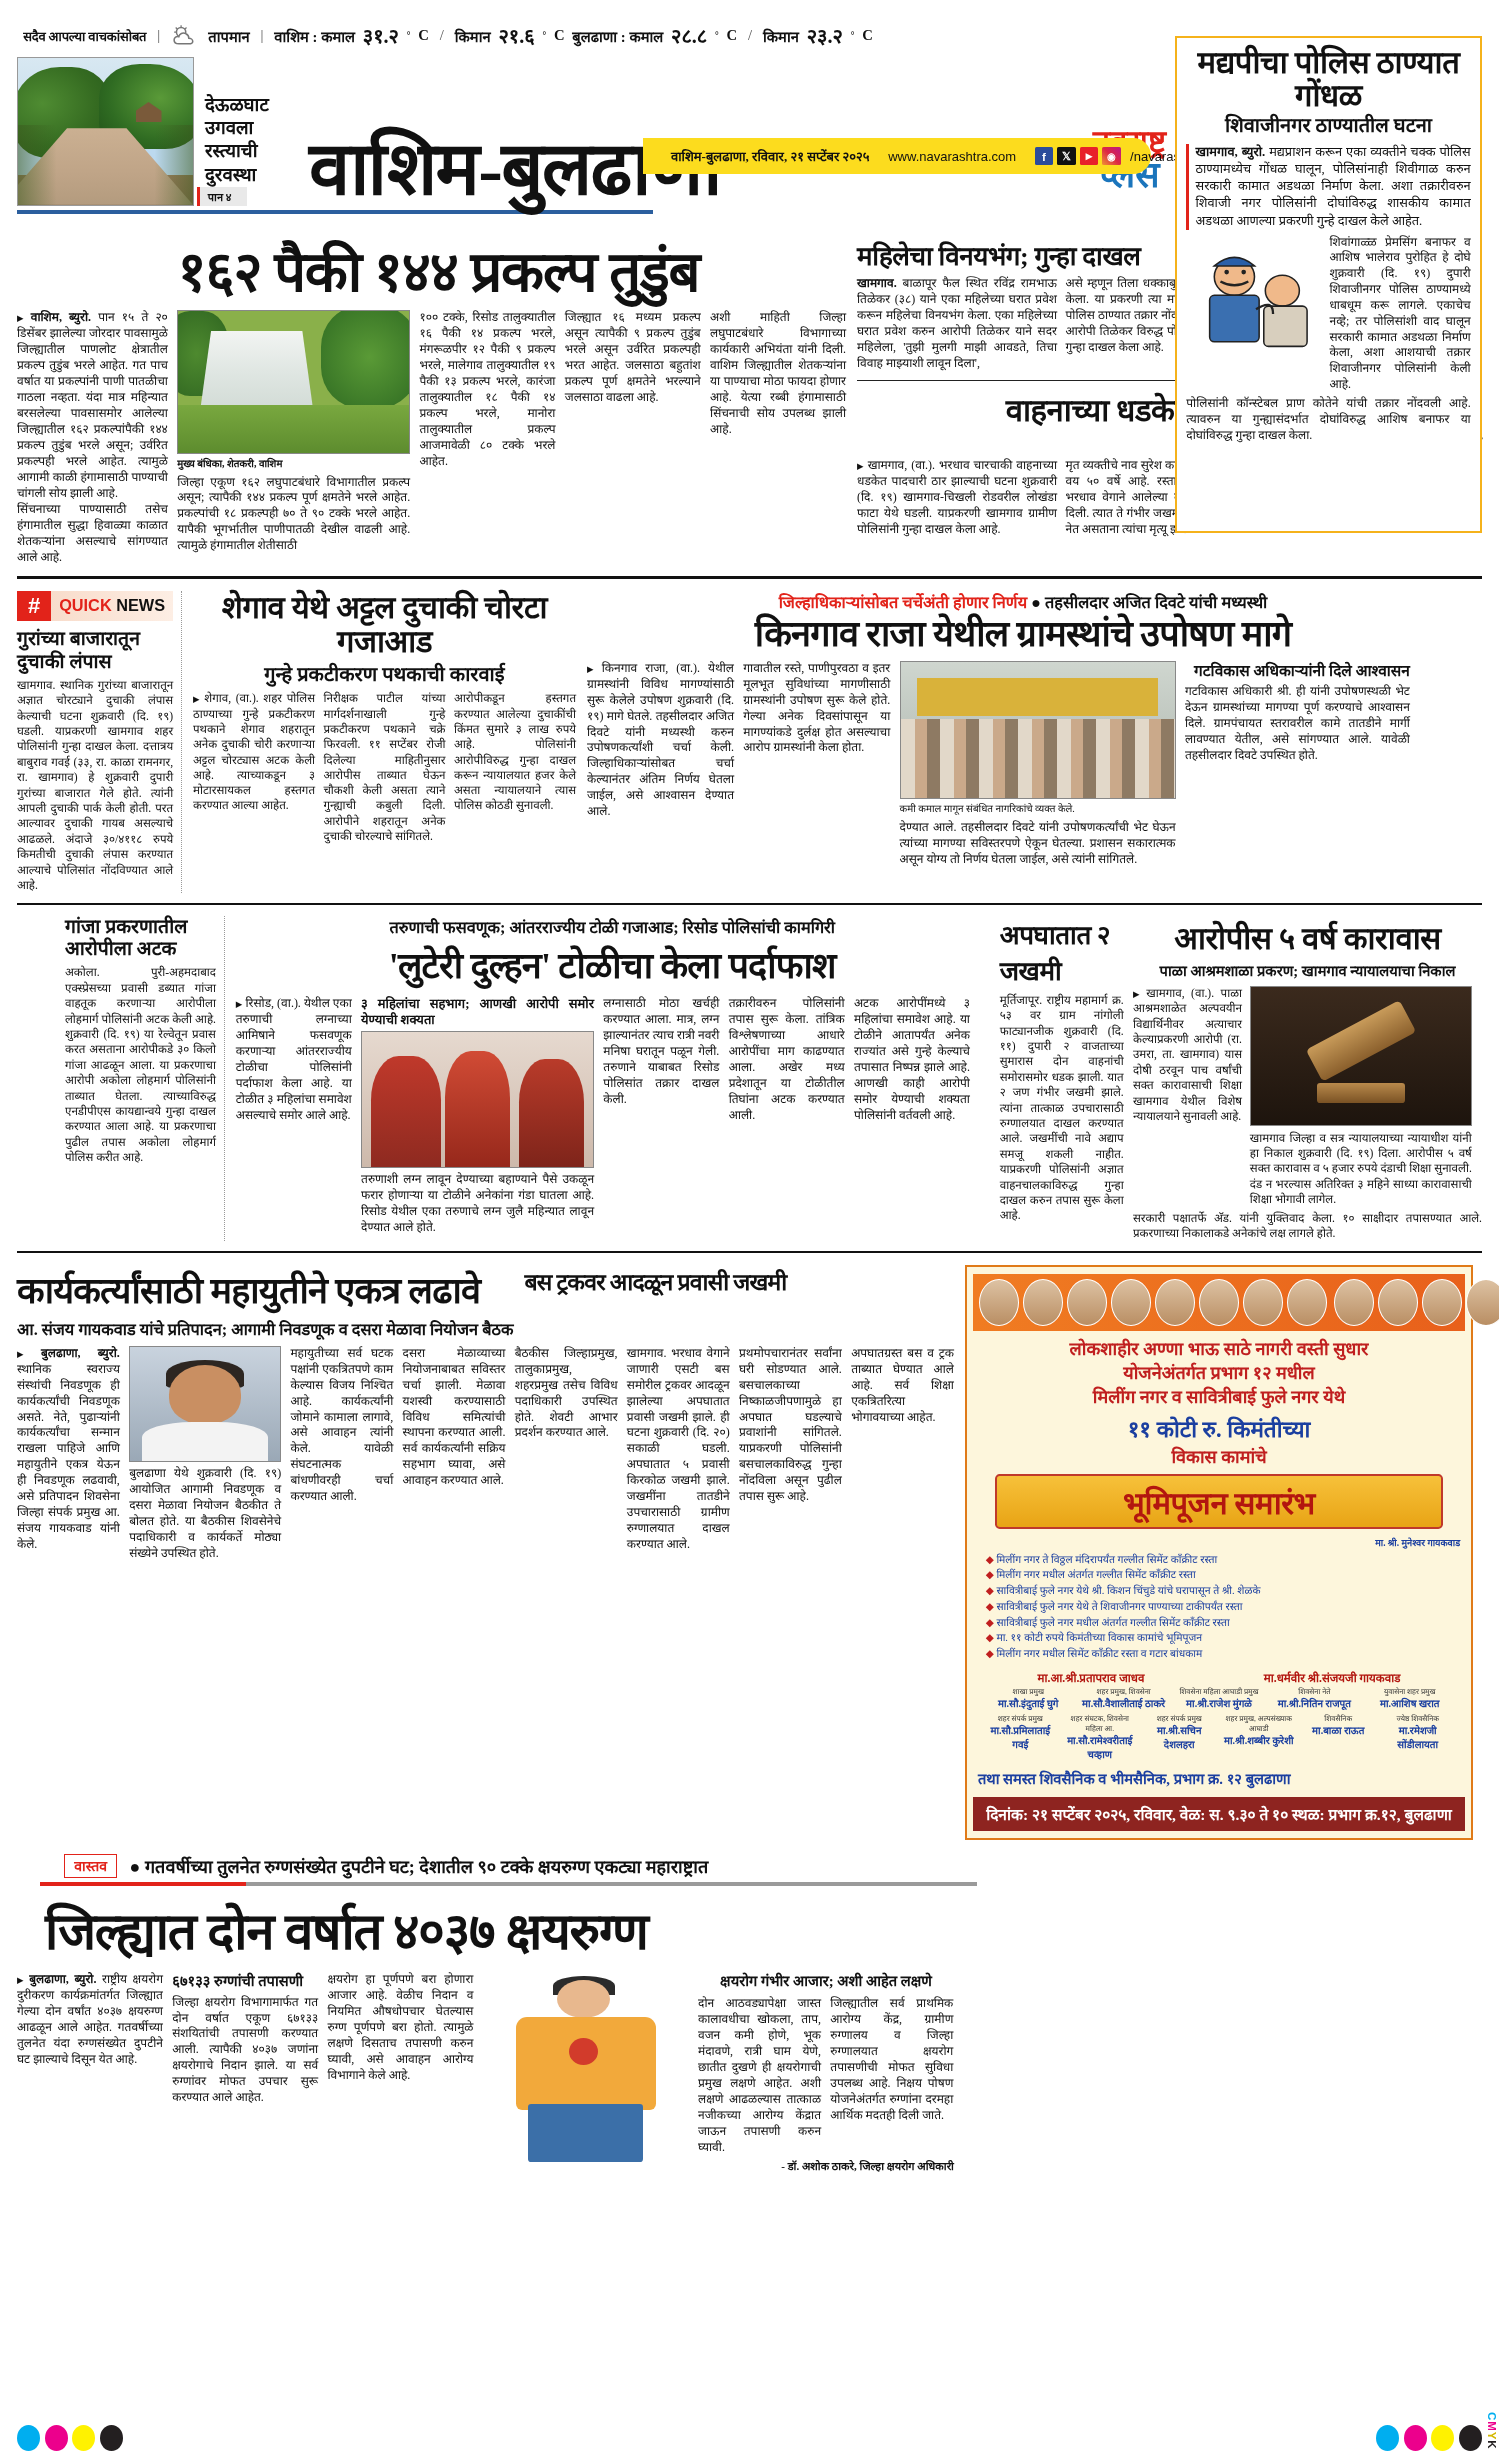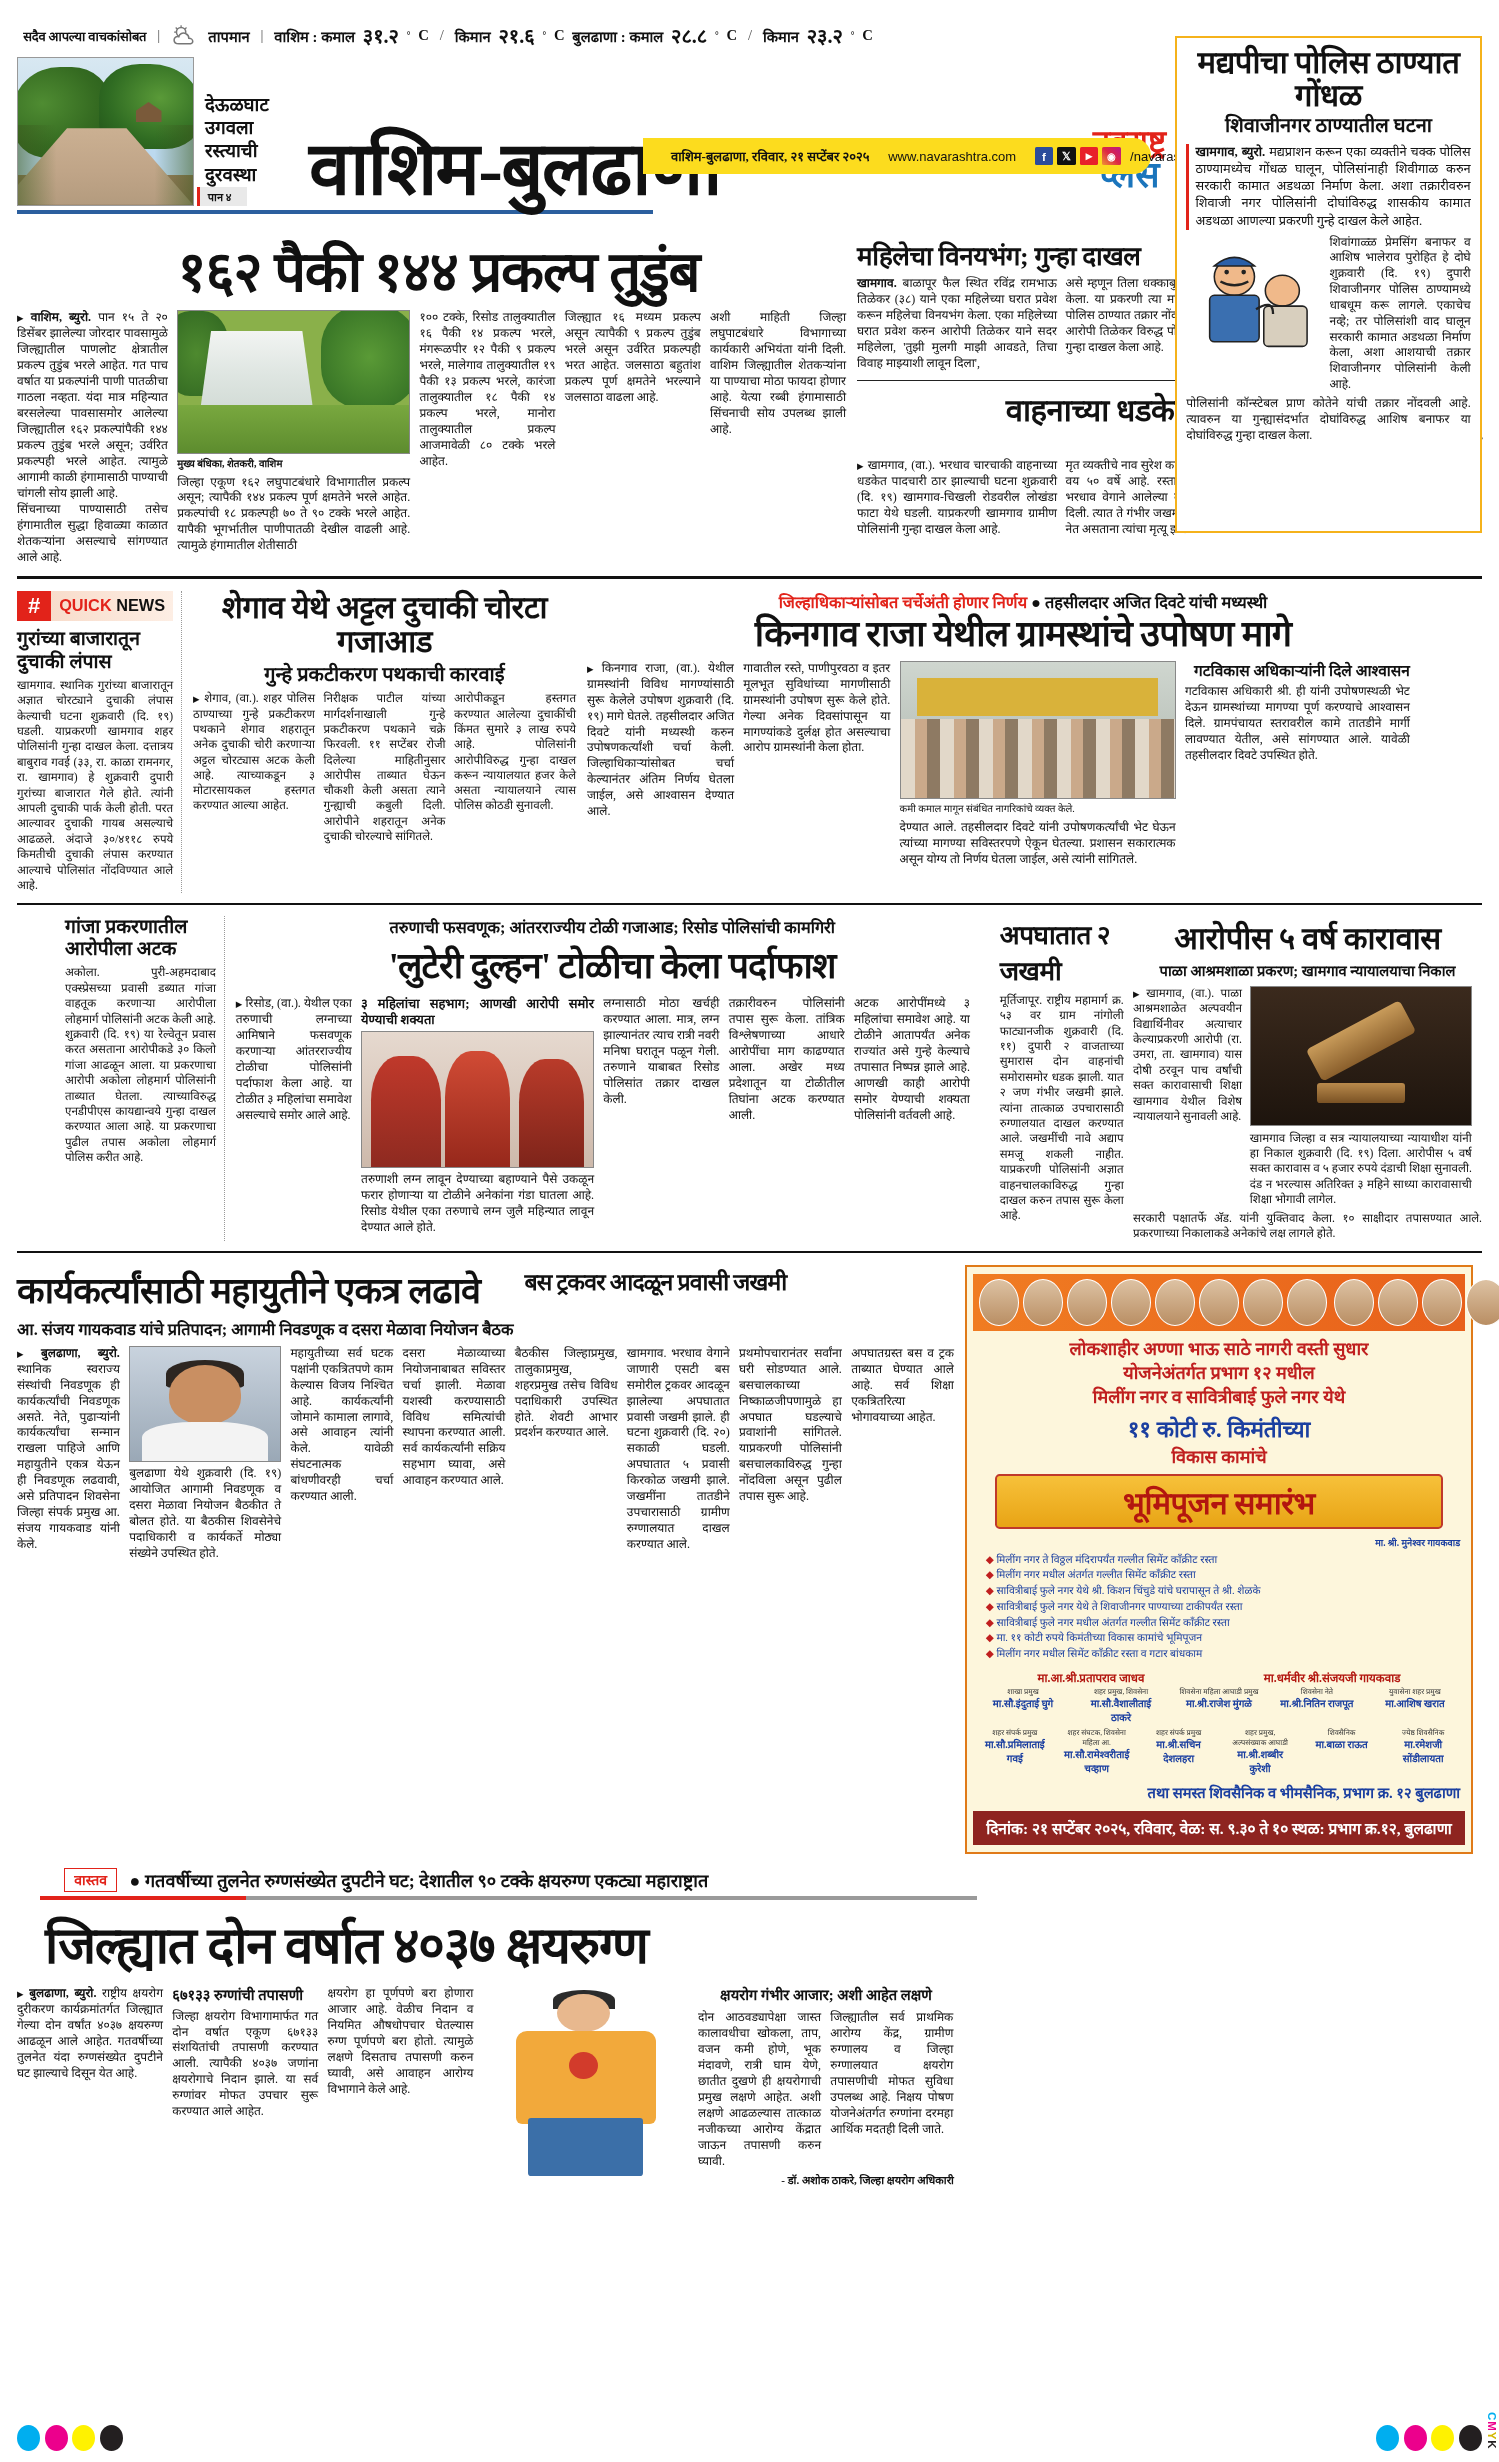--- a/index.html
+++ b/index.html
@@ -226,25 +226,25 @@
   .ad-body { text-align:center; padding: 6.2px 4.7px 3.1px; position:relative; }
   .ad-body .l1 { color:#c01f1f; font-size: 18px; font-weight:700; line-height:1.35;}
   .ad-body .l2 { color:#1b3fa0; font-size: 22.5px; font-weight:700; margin-top:3.1px;}
   .ad-body .l3 { color:#c01f1f; font-size: 18px; font-weight:700;}
   .ad-title { background: linear-gradient(#f7c13a,#e8a415); color:#b3160f; font-size: 31px; font-weight:700;
               border: 2.3px solid #c0392b; border-radius: 4.7px; padding: 4.7px 6.2px; margin: 6.2px 17px; letter-spacing:-0.4px;}
   .ad-list { text-align:left; font-size: 10.5px; line-height:1.5; color:#1b3fa0; padding: 3.1px 7.8px;}
   .ad-list div::before { content:"◆ "; color:#c01f1f; }
   .ad-names { display:flex; justify-content:space-around; margin-top:4.7px; font-size: 9.3px; font-weight:700; color:#1b3fa0;}
   .ad-names .big { font-size: 11.6px; color:#b3160f;}
-  .ad-row { display:flex; justify-content:space-between; gap:17px; padding: 1.6px 4.7px; }
+  .ad-row { display:flex; justify-content:space-between; gap:4px; padding: 1.6px 4.7px; }
   .ad-row .cell { text-align:center; flex:1; }
   .ad-row .cell .sm { font-size: 7.4px; color:#333; font-weight:400; display:block;}
   .ad-row .cell .nm { font-size: 10px; font-weight:700; color:#1b3fa0; display:block;}
-  .ad-tatha { text-align:right; font-size: 14.7px; font-weight:700; color:#1b3fa0; margin-top:4.7px;}
+  .ad-tatha { text-align:left; font-size: 14.7px; font-weight:700; color:#1b3fa0; margin-top:4.7px;}
   .ad-date { background:#8e2420; color:#fff; font-size: 15.5px; font-weight:700; text-align:center; padding: 6.2px 3.1px; margin-top:6.2px;}
 
   
   .vastav-head { display:flex; align-items:center; gap: 12.4px; margin-top: 14px; padding-left: 47px;}
   .vastav-badge { border:1.6px solid #e2231a; color:#e2231a; font-size:14px; font-weight:700; padding:1.6px 9.3px;}
   .vastav-text { font-size: 18px; font-weight:700; }
   .vastav-rule { height: 3.9px; background: linear-gradient(90deg,#e2231a 0 22%, #9a9a9a 22% 100%); margin-top:4.7px; width:937px; margin-left:23px;}
   .vastav-h1 { font-size: 51px; font-weight:700; letter-spacing:-1.2px; margin-top: 7.8px; padding-left: 28px;}
   .v-cols { display:flex; gap:9.3px; margin-top:7.8px; font-size:12px; line-height:1.33; text-align:justify;}
   .tb-illus { width: 206px; height: 194px; position:relative; }

